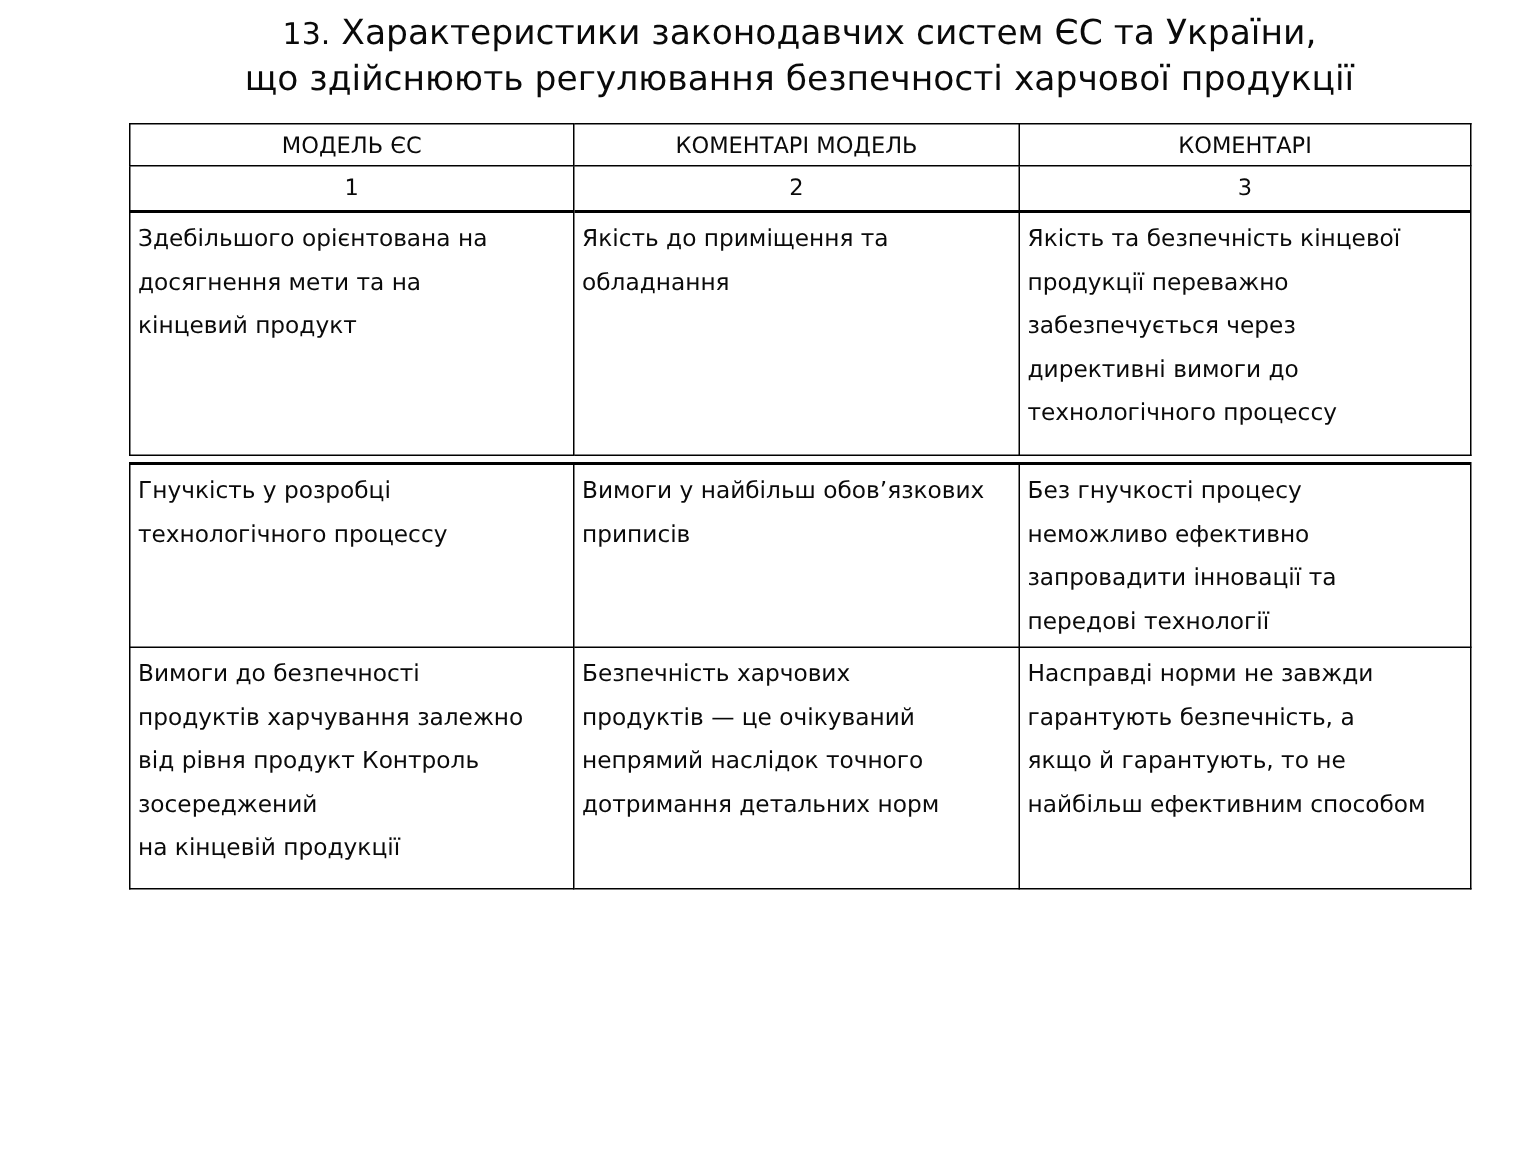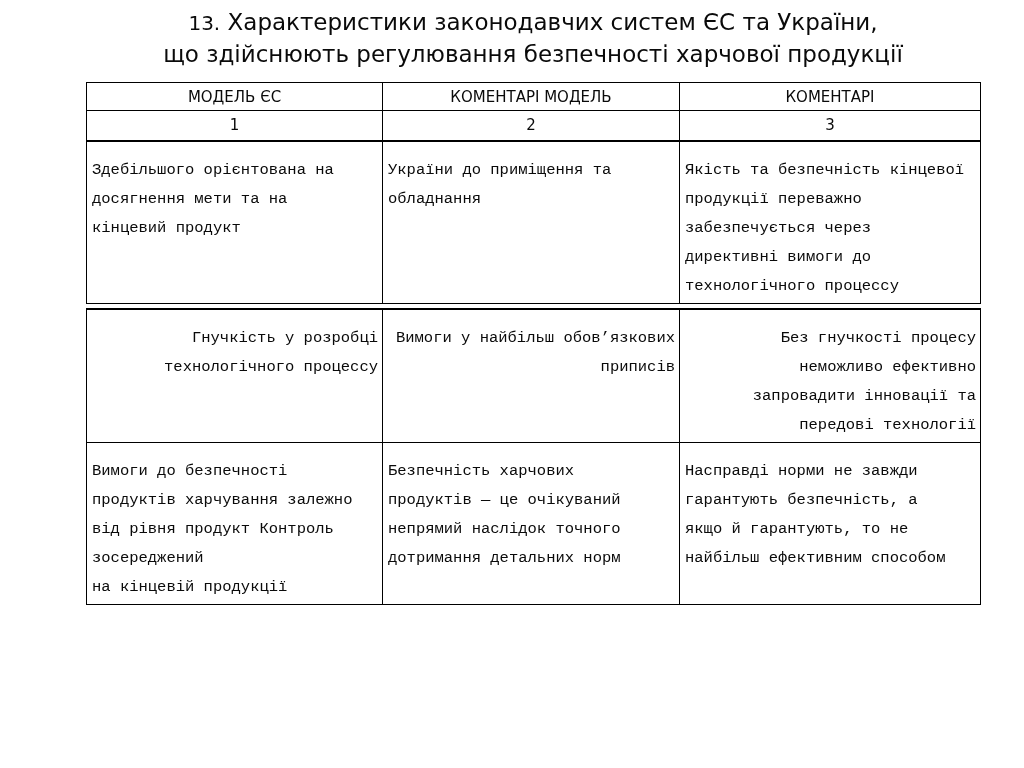--- a/index.html
+++ b/index.html
@@ -54,26 +54,25 @@
     font-size: 15px;
     text-align: center;
     vertical-align: middle;
     border-bottom: 2px solid #000;
   }
   .content-row td {
     vertical-align: top;
     text-align: left;
     font-size: 15.5px;
     line-height: 29px;
-    padding: 14px 4px 2px 5px;
+    padding: 3px 4px 2px 5px;
     white-space: pre-line;
-    font-family: Liberation Mono, monospace;
   }
   .row-h1 td { height: 163px; }
-  .row-h2 td { height: 113px; text-align: right; }
+  .row-h2 td { height: 113px; }
   .row-h3 td { height: 161px; }
   .row-h4 td { height: 140px; }
 </style>
 </head>
 <body>
 
 <div class="page">
 
   <div class="title">
     <div><span class="title-num">13.</span> <span>Характеристики законодавчих систем ЄС та України,</span></div>
@@ -94,21 +93,21 @@
     </tr>
     <tr class="num-row">
       <td>1</td>
       <td>2</td>
       <td>3</td>
     </tr>
     <tr class="content-row row-h1">
       <td>Здебільшого орієнтована на
 досягнення мети та на
 кінцевий продукт</td>
-      <td>України до приміщення та
+      <td>Якість до приміщення та
 обладнання</td>
       <td>Якість та безпечність кінцевої
 продукції переважно
 забезпечується через
 директивні вимоги до
 технологічного процессу</td>
     </tr>
   </tbody>
     </table>
 

